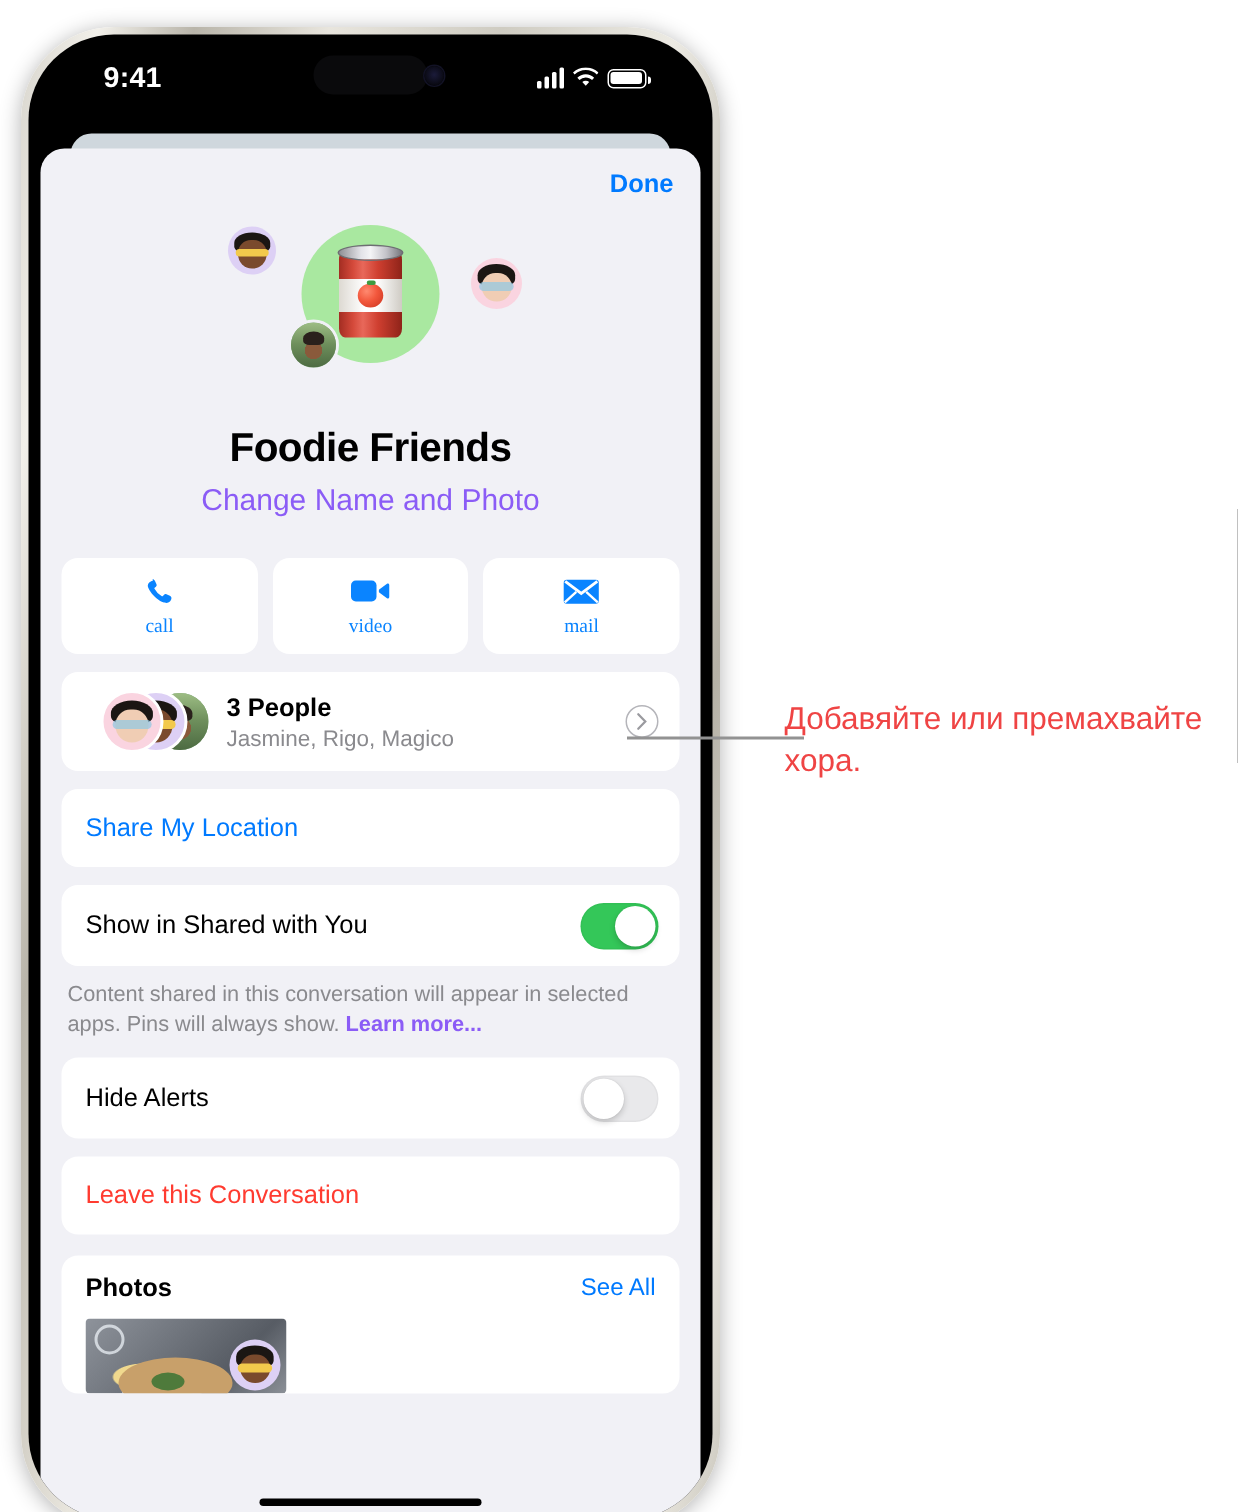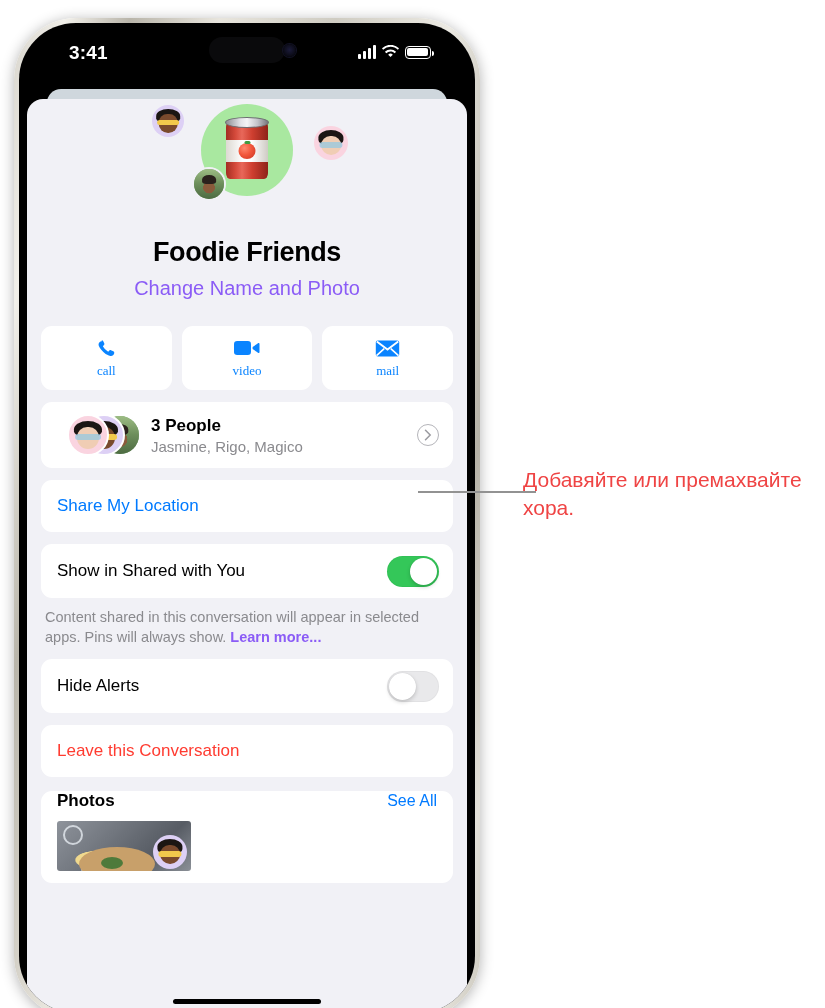--- a/index.html
+++ b/index.html
@@ -263,21 +263,21 @@
   .footnote {
     margin: 10px 18px 0 18px;
     font-size: 14.5px; line-height: 1.35; color: #8a8a8e;
   }
   .footnote a { color: #8b5cf6; text-decoration: none; font-weight: bold; cursor: pointer; }
 
   
   .photos-card {
     margin: 14px 14px 0 14px;
     background: #fff; border-radius: 11px;
-    padding: 0 16px 0 16px;
+    padding: 12px 16px 0 16px;
     height: 92px; overflow: hidden;
   }
   .photos-head { display: flex; align-items: center; justify-content: space-between; }
   .photos-title { font-size: 17px; font-weight: bold; color: #000; }
   .see-all { font-size: 16px; color: #007aff; cursor: pointer; }
   .thumb-row { margin-top: 10px; }
   .thumb {
     position: relative; width: 134px; height: 50px;
     border-radius: 3px; overflow: hidden;
     background:
@@ -331,21 +331,21 @@
 
   <div class="phone-frame">
     <div class="side-btn btn-silent"></div>
     <div class="side-btn btn-volup"></div>
     <div class="side-btn btn-voldn"></div>
     <div class="side-btn btn-power"></div>
 
     <div class="phone-inner">
 
       <div class="status-bar">
-        <div class="status-time">3:41</div>
+        <div class="status-time">9:41</div>
         <div class="dynamic-island"></div>
         <div class="front-cam"></div>
         <div class="status-right">
           <div class="bars">
             <i></i>
               <i></i>
               <i></i>
               <i></i>
           </div>
           <svg class="wifi" viewBox="0 0 17 13">
@@ -356,20 +356,23 @@
           <div class="battery">
               <span></span>
             </div>
         </div>
       </div>
 
       <div class="sheet-behind"></div>
 
       <div class="sheet">
 
+        <div class="sheet-header">
+          <div class="done-btn">Done</div>
+        </div>
 
         <div class="avatar-area">
           <div class="group-avatar">
             <div class="can">
               <div class="can-body"></div>
               <div class="can-band"></div>
               <div class="tomato"></div>
               <div class="can-top"></div>
             </div>
           </div>

